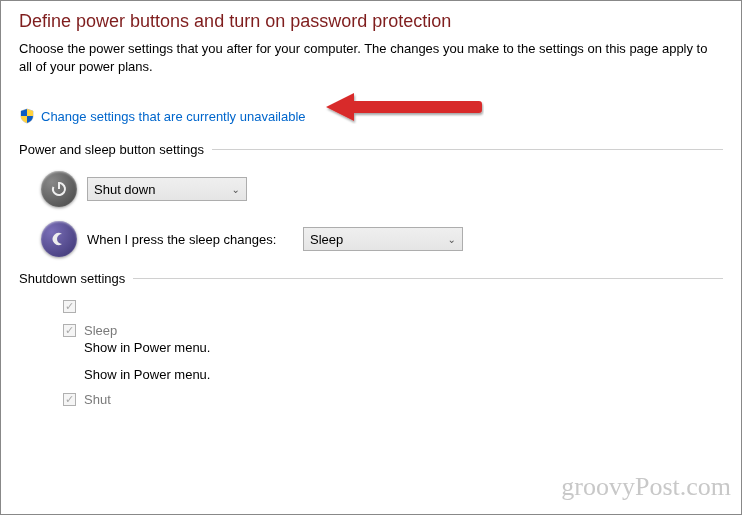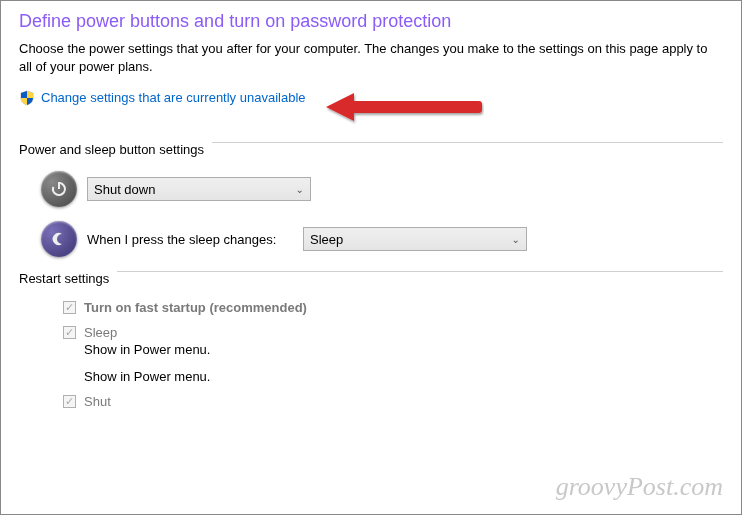--- a/index.html
+++ b/index.html
@@ -8,55 +8,56 @@
       font-size: 13px;
       color: #000;
       background: #fff;
       width: 742px;
       height: 515px;
       padding: 10px 18px;
       position: relative;
       border: 1px solid #888;
     }
     .title {
-      color: #8b5cf6;
+      color: #7f1d1d;
       font-size: 18px;
       font-weight: 400;
       margin-bottom: 8px;
     }
     .description {
       font-size: 13px;
       color: #000;
       line-height: 1.4;
       margin-bottom: 14px;
       max-width: 700px;
     }
     .change-link-row {
       display: flex;
-      align-items: flex-start;
+      align-items: flex-end;
       margin-bottom: 18px;
       position: relative;
     }
     .shield-icon {
       width: 16px;
       height: 16px;
       margin-right: 6px;
     }
     .change-link {
       color: #0066cc;
       font-size: 13px;
       cursor: pointer;
     }
     .arrow-annotation {
       margin-left: 18px;
       display: flex;
       align-items: center;
     }
     .section-header {
       display: flex;
+      align-items: center;
       margin-bottom: 14px;
       margin-top: 6px;
     }
     .section-header .label {
       font-size: 13px;
       color: #000;
       white-space: nowrap;
       margin-right: 8px;
     }
     .section-header .rule {
@@ -84,21 +85,21 @@
       background: radial-gradient(circle at 30% 30%, #888, #444);
     }
     .power-icon-circle.sleep {
       background: radial-gradient(circle at 30% 30%, #7a6fb8, #3a3270);
     }
     .row-label {
       font-size: 13px;
       width: 216px;
     }
     .select {
-      width: 224px;
+      width: 160px;
       height: 24px;
       border: 1px solid #adadad;
       background: linear-gradient(#efefef, #e5e5e5);
       font-size: 13px;
       padding: 0 6px;
       display: flex;
       align-items: center;
       justify-content: space-between;
       cursor: pointer;
     }
@@ -147,24 +148,23 @@
       color: #000;
       margin-left: 21px;
       margin-top: 2px;
     }
     .learn-more {
       color: #0066cc;
       cursor: pointer;
     }
     .watermark {
       position: absolute;
-      right: 18px;
+      right: 10px;
       bottom: 12px;
       font-family: Georgia, serif;
-      font-style: italic;
       font-size: 26px;
       color: #c8c8c8;
       pointer-events: none;
     }
   </style>
 </head>
 <body>
 
 <div class="title">Define power buttons and turn on password protection</div>
 <div class="description">Choose the power settings that you after for your computer. The changes you make to the settings on this page apply to all of your power plans.</div>
@@ -217,31 +217,30 @@
     </svg>
   </span>
   <span class="row-label">When I press the sleep changes:</span>
   <div class="select">
     <span>Sleep</span>
     <span class="chevron">⌄</span>
   </div>
 </div>
 
 <div class="section-header">
-  <span class="label">Restart settings</span>
+  <span class="label">Shutdown settings</span>
   <span class="rule"></span>
 </div>
 
 <div id="shutdown-list">
     <div class="shutdown-item">
       <div class="check-row">
         <span class="checkbox disabled">
           <span class="checkmark">✓</span>
         </span>
-        <span class="item-label bold">Turn on fast startup (recommended)</span>
       </div>
     </div>
     <div class="shutdown-item">
       <div class="check-row">
         <span class="checkbox disabled">
           <span class="checkmark">✓</span>
         </span>
         <span class="item-label">Sleep</span>
       </div>
       <div class="item-sub">Show in Power menu.</div>

